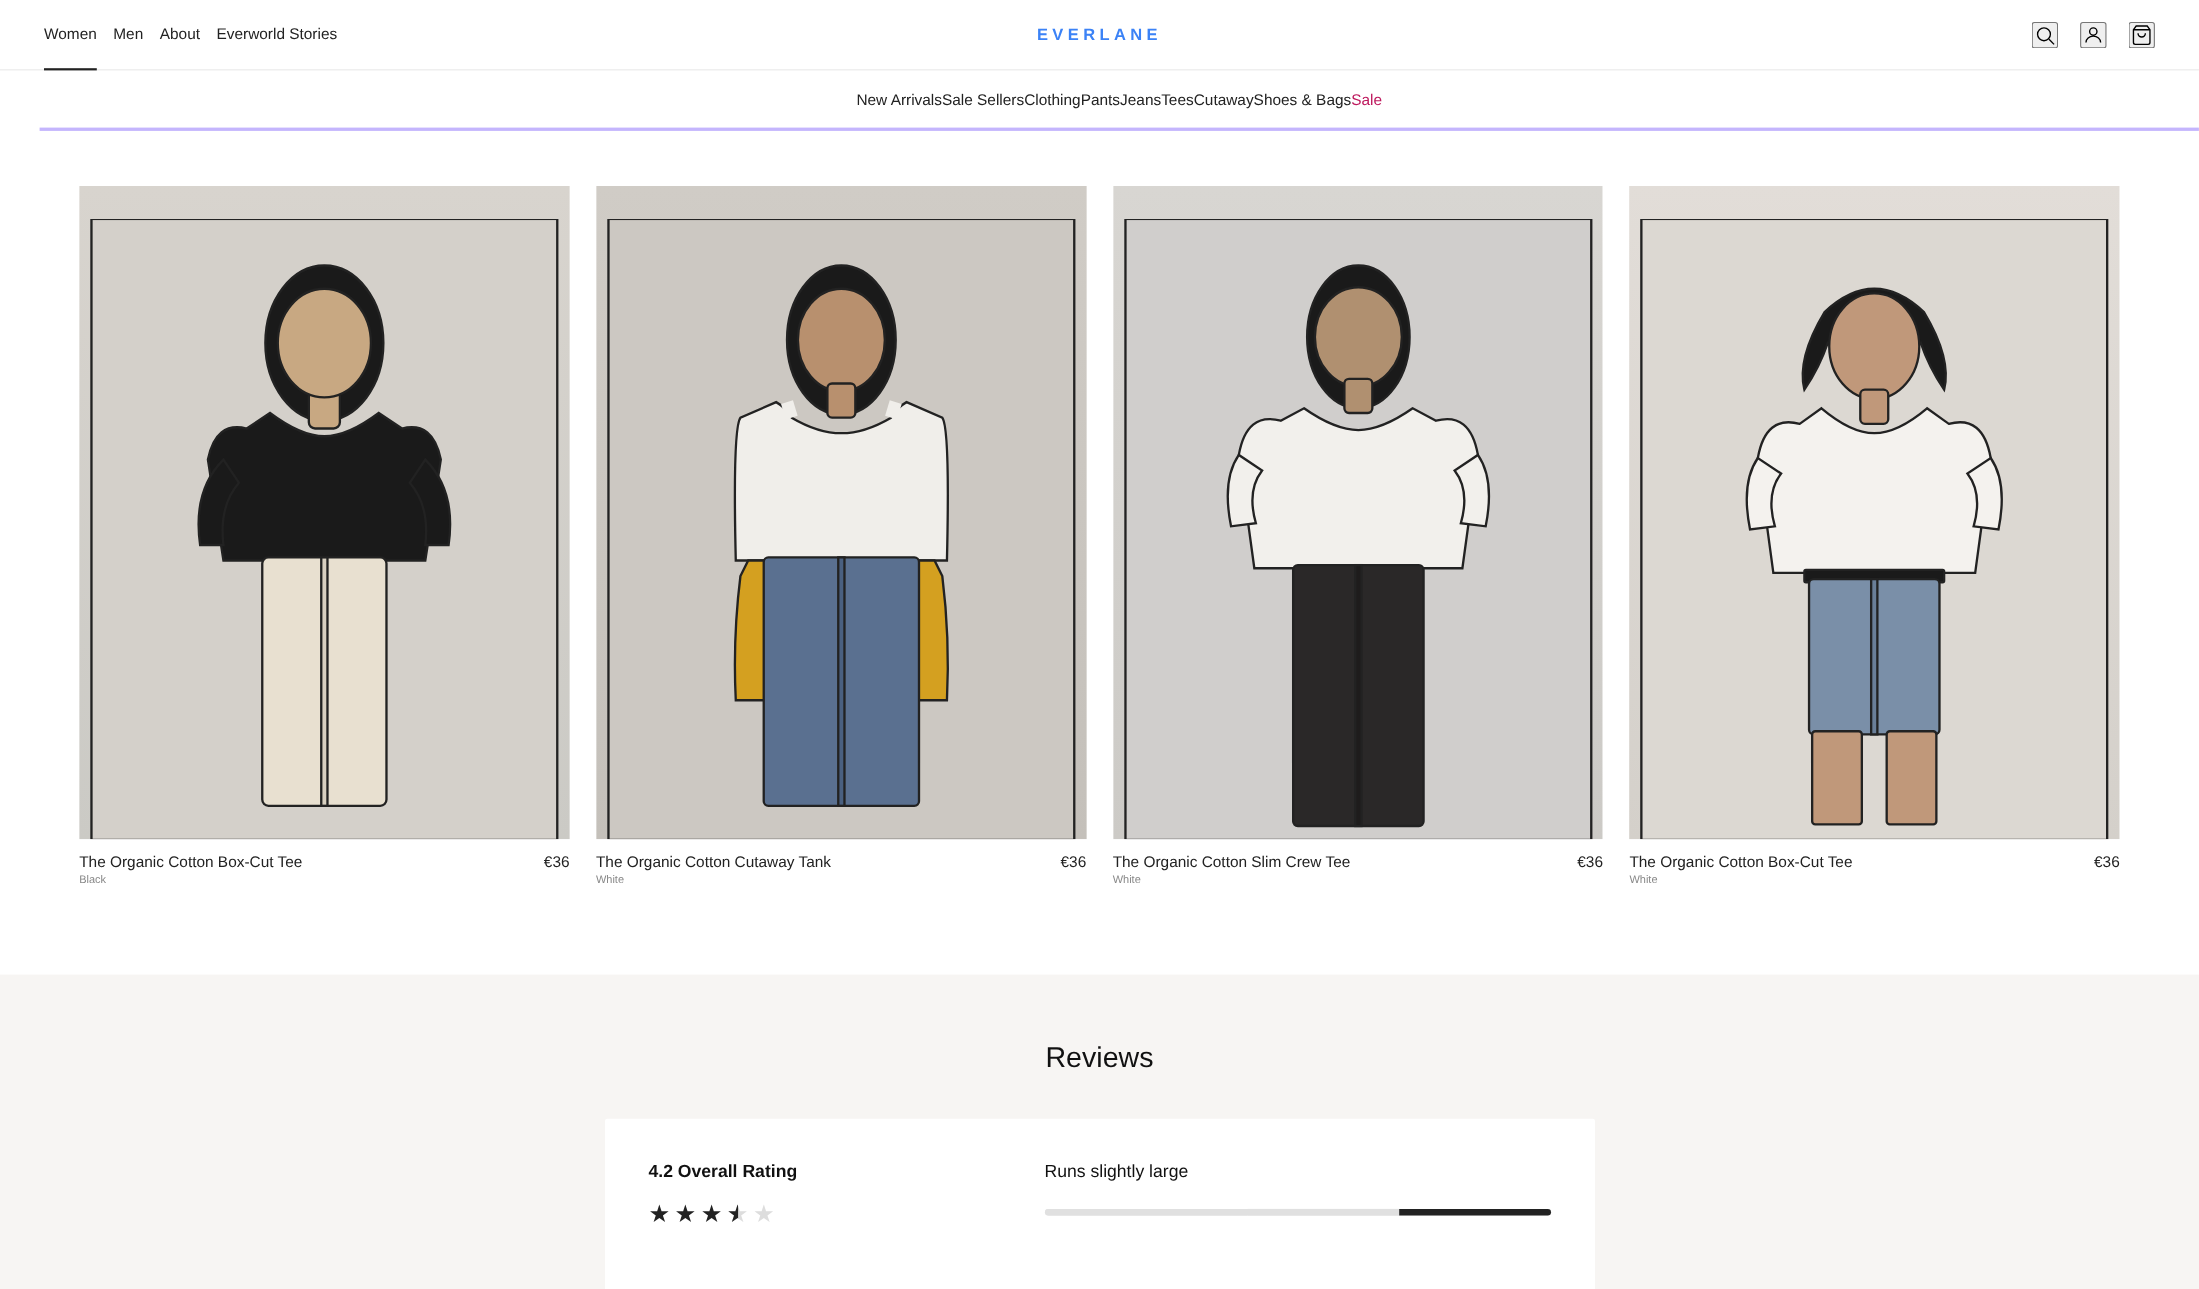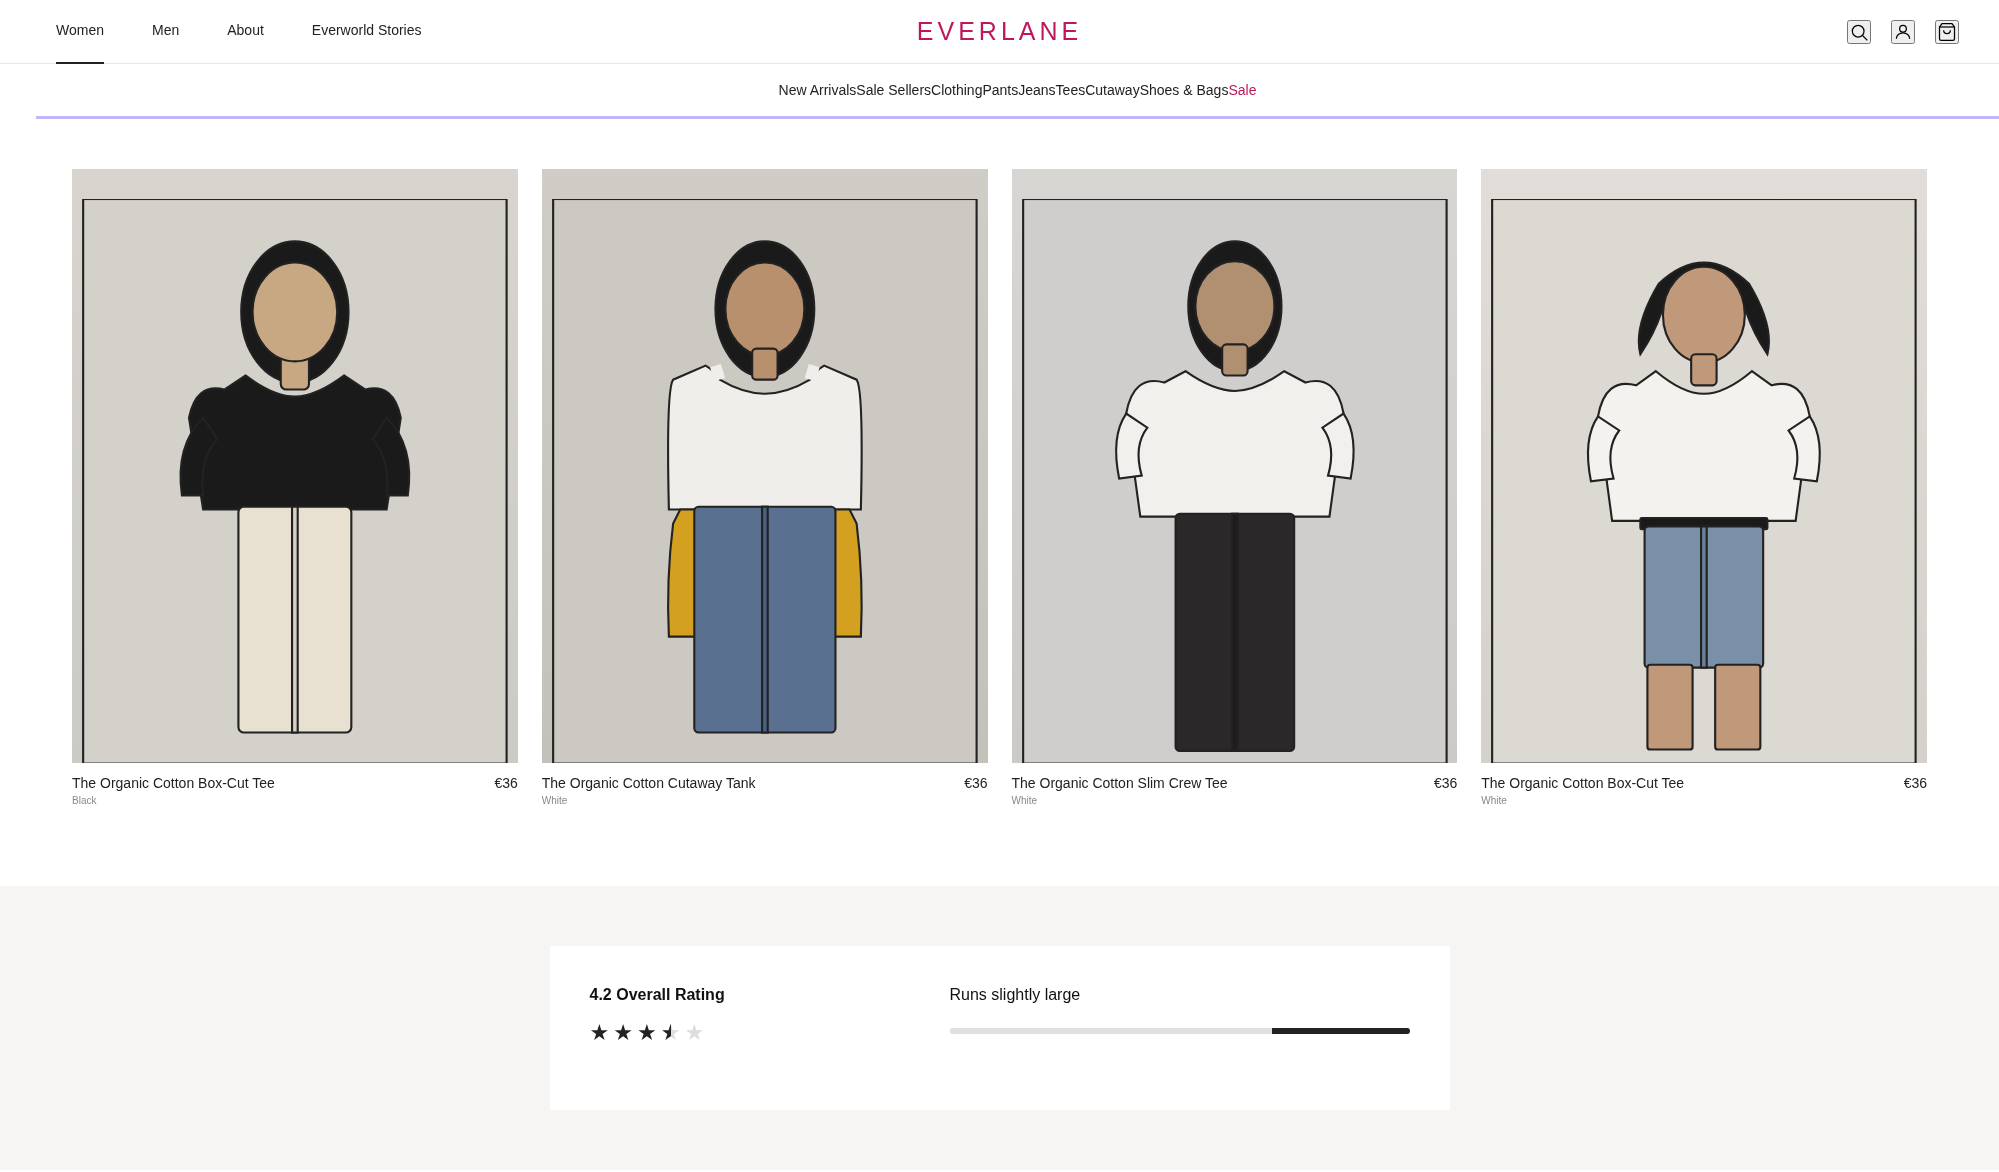--- a/index.html
+++ b/index.html
@@ -11,22 +11,21 @@
       align-items: center;
       justify-content: space-between;
       padding: 0 40px;
       height: 64px;
       border-bottom: 1px solid #e8e8e8;
       position: relative;
     }
     .header-left {
       display: flex;
       align-items: flex-start;
-      gap: 48px;
-      margin-left: 16px;
+      gap: 15px;
     }
     .header-nav-item {
       font-size: 14px;
       color: #222;
       cursor: pointer;
       text-decoration: none;
       position: relative;
       padding-bottom: 4px;
     }
     .header-nav-item.active::after {
@@ -37,24 +36,24 @@
       right: 0;
       height: 2px;
       background: #222;
     }
     .header-center {
       position: absolute;
       left: 50%;
       transform: translateX(-50%);
     }
     .logo {
-      font-size: 25px;
-      font-weight: 400;
+      font-size: 15px;
+      font-weight: 700;
       letter-spacing: 4px;
-      color: #be185d;
+      color: #3b82f6;
       text-transform: uppercase;
     }
     .header-right {
       display: flex;
       align-items: center;
       gap: 20px;
     }
     .header-icon {
       cursor: pointer;
       display: flex;
@@ -421,20 +420,21 @@
           <div class="product-name">The Organic Cotton Box-Cut Tee</div>
           <div class="product-color">White</div>
         </div>
         <div class="product-price">€36</div>
       </div>
     </div>
 
   </div>
 
   <div class="reviews-section">
+    <h2 class="reviews-title">Reviews</h2>
 
     <div class="reviews-content">
 
       <div class="rating-summary">
         <div class="overall-rating-text">4.2 Overall Rating</div>
 
         <div class="stars-display">
           <span class="star">★</span>
           <span class="star">★</span>
           <span class="star">★</span>

